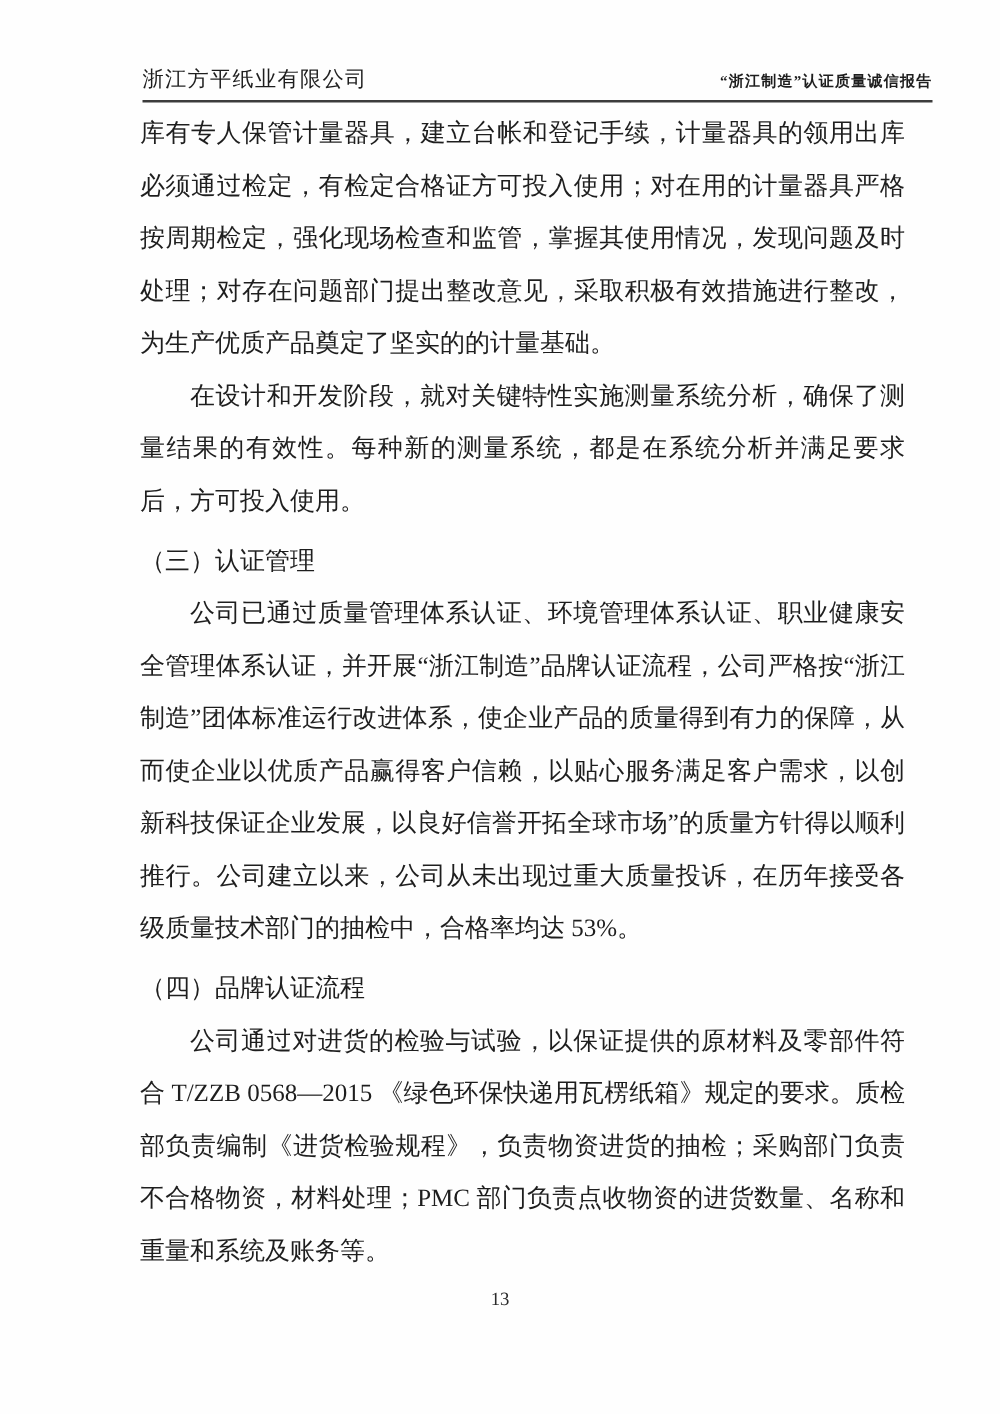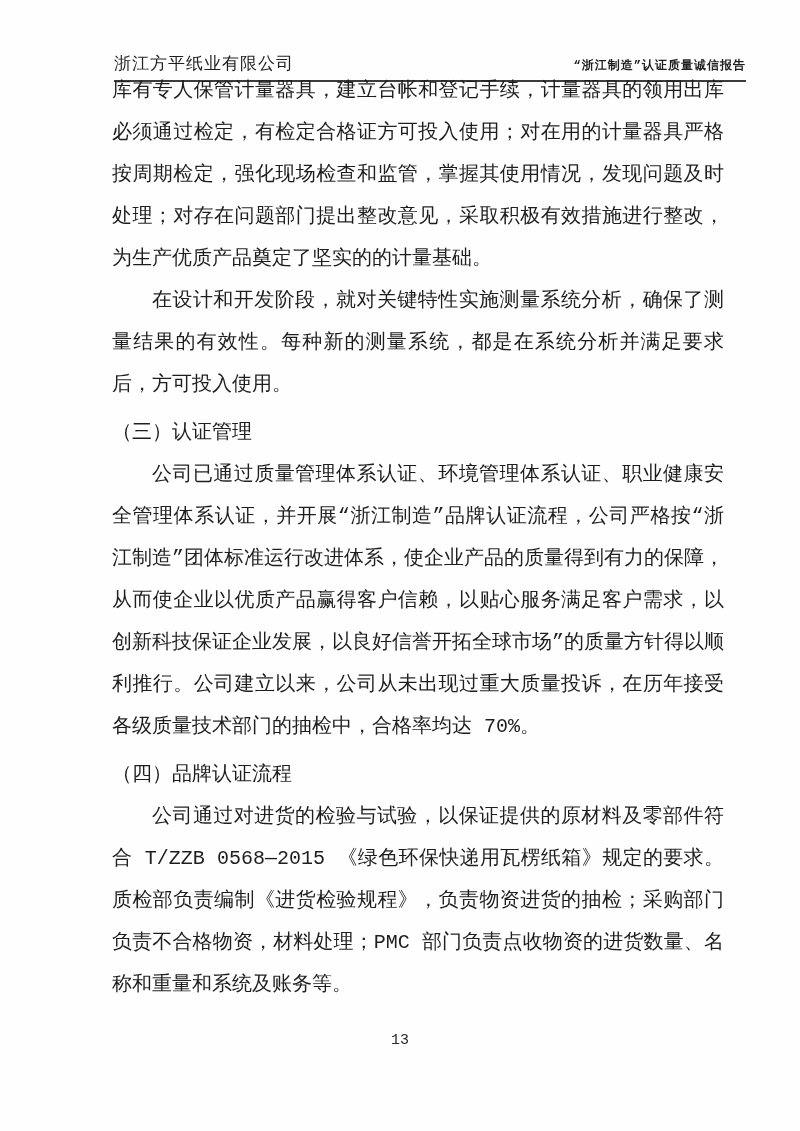--- a/index.html
+++ b/index.html
@@ -6,21 +6,21 @@
     margin: 0;
     padding: 0;
     background: #ffffff;
   }
   .page {
     position: relative;
     width: 800px;
     height: 1131px;
     background: #fefefe;
     overflow: hidden;
-    font-family: Liberation Mono, monospace;
+    font-family: Liberation Serif, serif;
     color: #1e1e1e;
   }
   .page-header {
     position: absolute;
     left: 114px;
     top: 52px;
     width: 632px;
     display: flex;
     justify-content: space-between;
     align-items: baseline;
@@ -34,21 +34,21 @@
   }
   .header-title {
     font-size: 12px;
     font-weight: bold;
     letter-spacing: 1px;
     white-space: nowrap;
   }
   .doc-body {
     position: absolute;
     left: 112px;
-    top: 70px;
+    top: 86px;
     width: 612px;
     font-size: 20px;
     line-height: 42px;
     text-align: justify;
     text-align-last: left;
   }
   .doc-body .paragraph {
     margin: 0;
   }
   .doc-body .paragraph.indent {
@@ -76,21 +76,21 @@
   <div class="page-header">
     <span class="header-company">浙江方平纸业有限公司</span>
     <span class="header-title">“浙江制造”认证质量诚信报告</span>
   </div>
 
   <div class="doc-body">
 
   <div class="paragraph">库有专人保管计量器具，建立台帐和登记手续，计量器具的领用出库必须通过检定，有检定合格证方可投入使用；对在用的计量器具严格按周期检定，强化现场检查和监管，掌握其使用情况，发现问题及时处理；对存在问题部门提出整改意见，采取积极有效措施进行整改，为生产优质产品奠定了坚实的的计量基础。</div>
       <div class="paragraph indent">在设计和开发阶段，就对关键特性实施测量系统分析，确保了测量结果的有效性。每种新的测量系统，都是在系统分析并满足要求后，方可投入使用。</div>
       <div class="heading">（三）认证管理</div>
-      <div class="paragraph indent">公司已通过质量管理体系认证、环境管理体系认证、职业健康安全管理体系认证，并开展“浙江制造”品牌认证流程，公司严格按“浙江制造”团体标准运行改进体系，使企业产品的质量得到有力的保障，从而使企业以优质产品赢得客户信赖，以贴心服务满足客户需求，以创新科技保证企业发展，以良好信誉开拓全球市场”的质量方针得以顺利推行。公司建立以来，公司从未出现过重大质量投诉，在历年接受各级质量技术部门的抽检中，合格率均达 70%。</div>
+      <div class="paragraph indent">公司已通过质量管理体系认证、环境管理体系认证、职业健康安全管理体系认证，并开展“浙江制造”品牌认证流程，公司严格按“浙江制造”团体标准运行改进体系，使企业产品的质量得到有力的保障，从而使企业以优质产品赢得客户信赖，以贴心服务满足客户需求，以创新科技保证企业发展，以良好信誉开拓全球市场”的质量方针得以顺利推行。公司建立以来，公司从未出现过重大质量投诉，在历年接受各级质量技术部门的抽检中，合格率均达 53%。</div>
       <div class="heading">（四）品牌认证流程</div>
       <div class="paragraph indent">公司通过对进货的检验与试验，以保证提供的原材料及零部件符合 T/ZZB 0568—2015 《绿色环保快递用瓦楞纸箱》规定的要求。质检部负责编制《进货检验规程》，负责物资进货的抽检；采购部门负责不合格物资，材料处理；PMC 部门负责点收物资的进货数量、名称和重量和系统及账务等。</div>
     </div>
 
   <div class="page-footer">
     <span>13</span>
   </div>
 
 </div>
 

